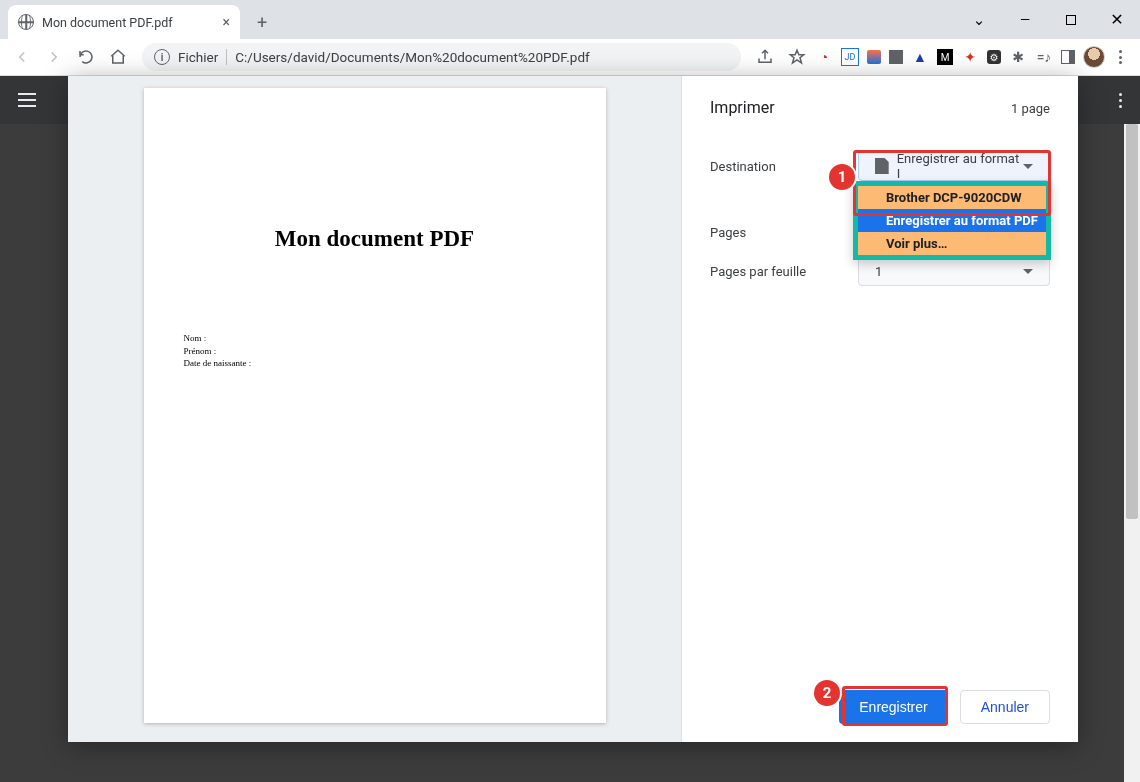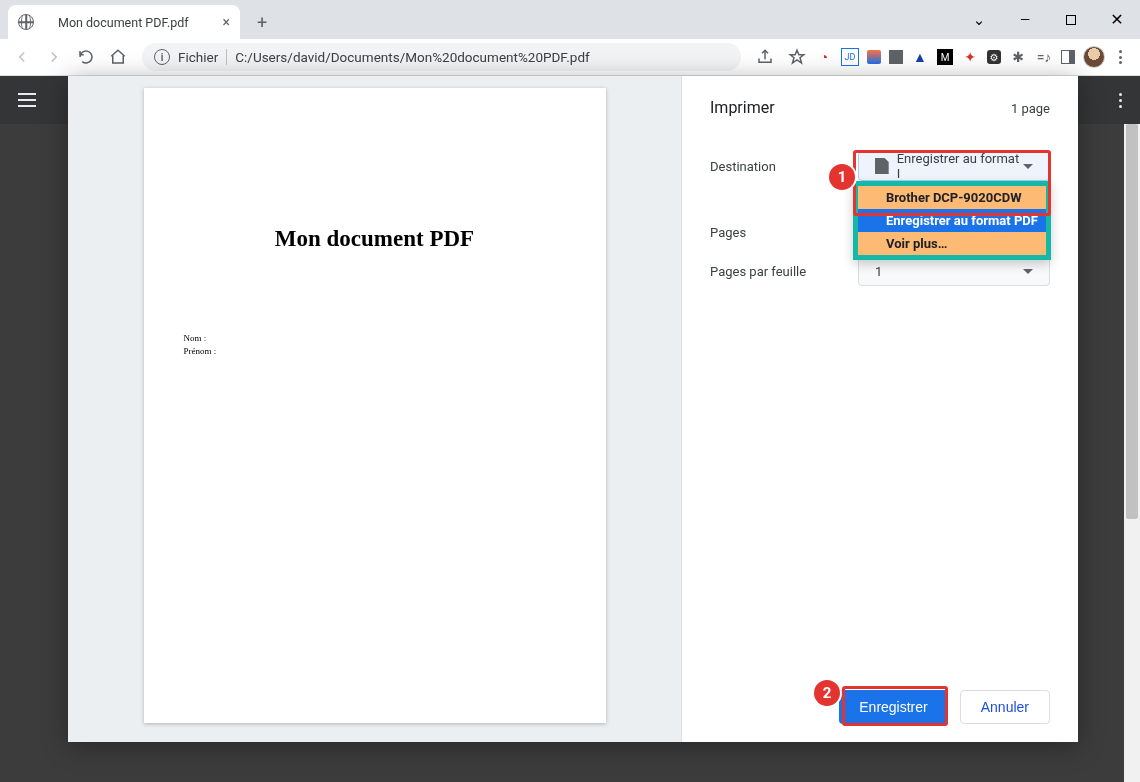--- a/index.html
+++ b/index.html
@@ -6,21 +6,21 @@
   body {
     font-family: -apple-system, BlinkMacSystemFont, "Segoe UI", Roboto, Arial, sans-serif;
     width: 1140px; height: 782px; overflow: hidden; background: #fff;
     position: relative;
   }
   
   .tabbar { height: 39px; background: #dee1e6; display:flex; align-items:flex-end; padding-left:8px; }
   .tab {
     background:#fff; height:34px; width:232px; border-radius:8px 8px 0 0;
     display:flex; align-items:center; padding:0 10px; font-size:12.5px; color:#3c4043;
-    gap:24px;
+    gap:8px;
   }
   .tab .globe {
     width:16px; height:16px; border:1.5px solid #5f6368; border-radius:50%; position:relative;
   }
   .tab .globe::before, .tab .globe::after{
     content:''; position:absolute; background:#5f6368;
   }
   .tab .globe::before{ left:0; right:0; top:50%; height:1.5px; transform:translateY(-50%);}
   .tab .globe::after{ top:0; bottom:0; left:50%; width:1.5px; transform:translateX(-50%);}
   .tab .globe .merid{ position:absolute; top:0; bottom:0; left:2px; right:2px; border:1.5px solid #5f6368; border-radius:50%/100%; border-top:none; border-bottom:none;}
@@ -201,20 +201,21 @@
   </div>
 </div>
 
 <div class="printdlg">
   <div class="preview-pane">
     <div class="page">
       <h1>Mon document PDF</h1>
       <div class="fields">
         <div>Nom :</div>
         <div>Prénom :</div>
+        <div>Date de naissante :</div>
       </div>
     </div>
   </div>
   <div class="settings-pane">
     <div class="settings-head">
       <h2>Imprimer</h2>
       <span class="count">1 page</span>
     </div>
     <div class="settings-body">
       <div class="row">

